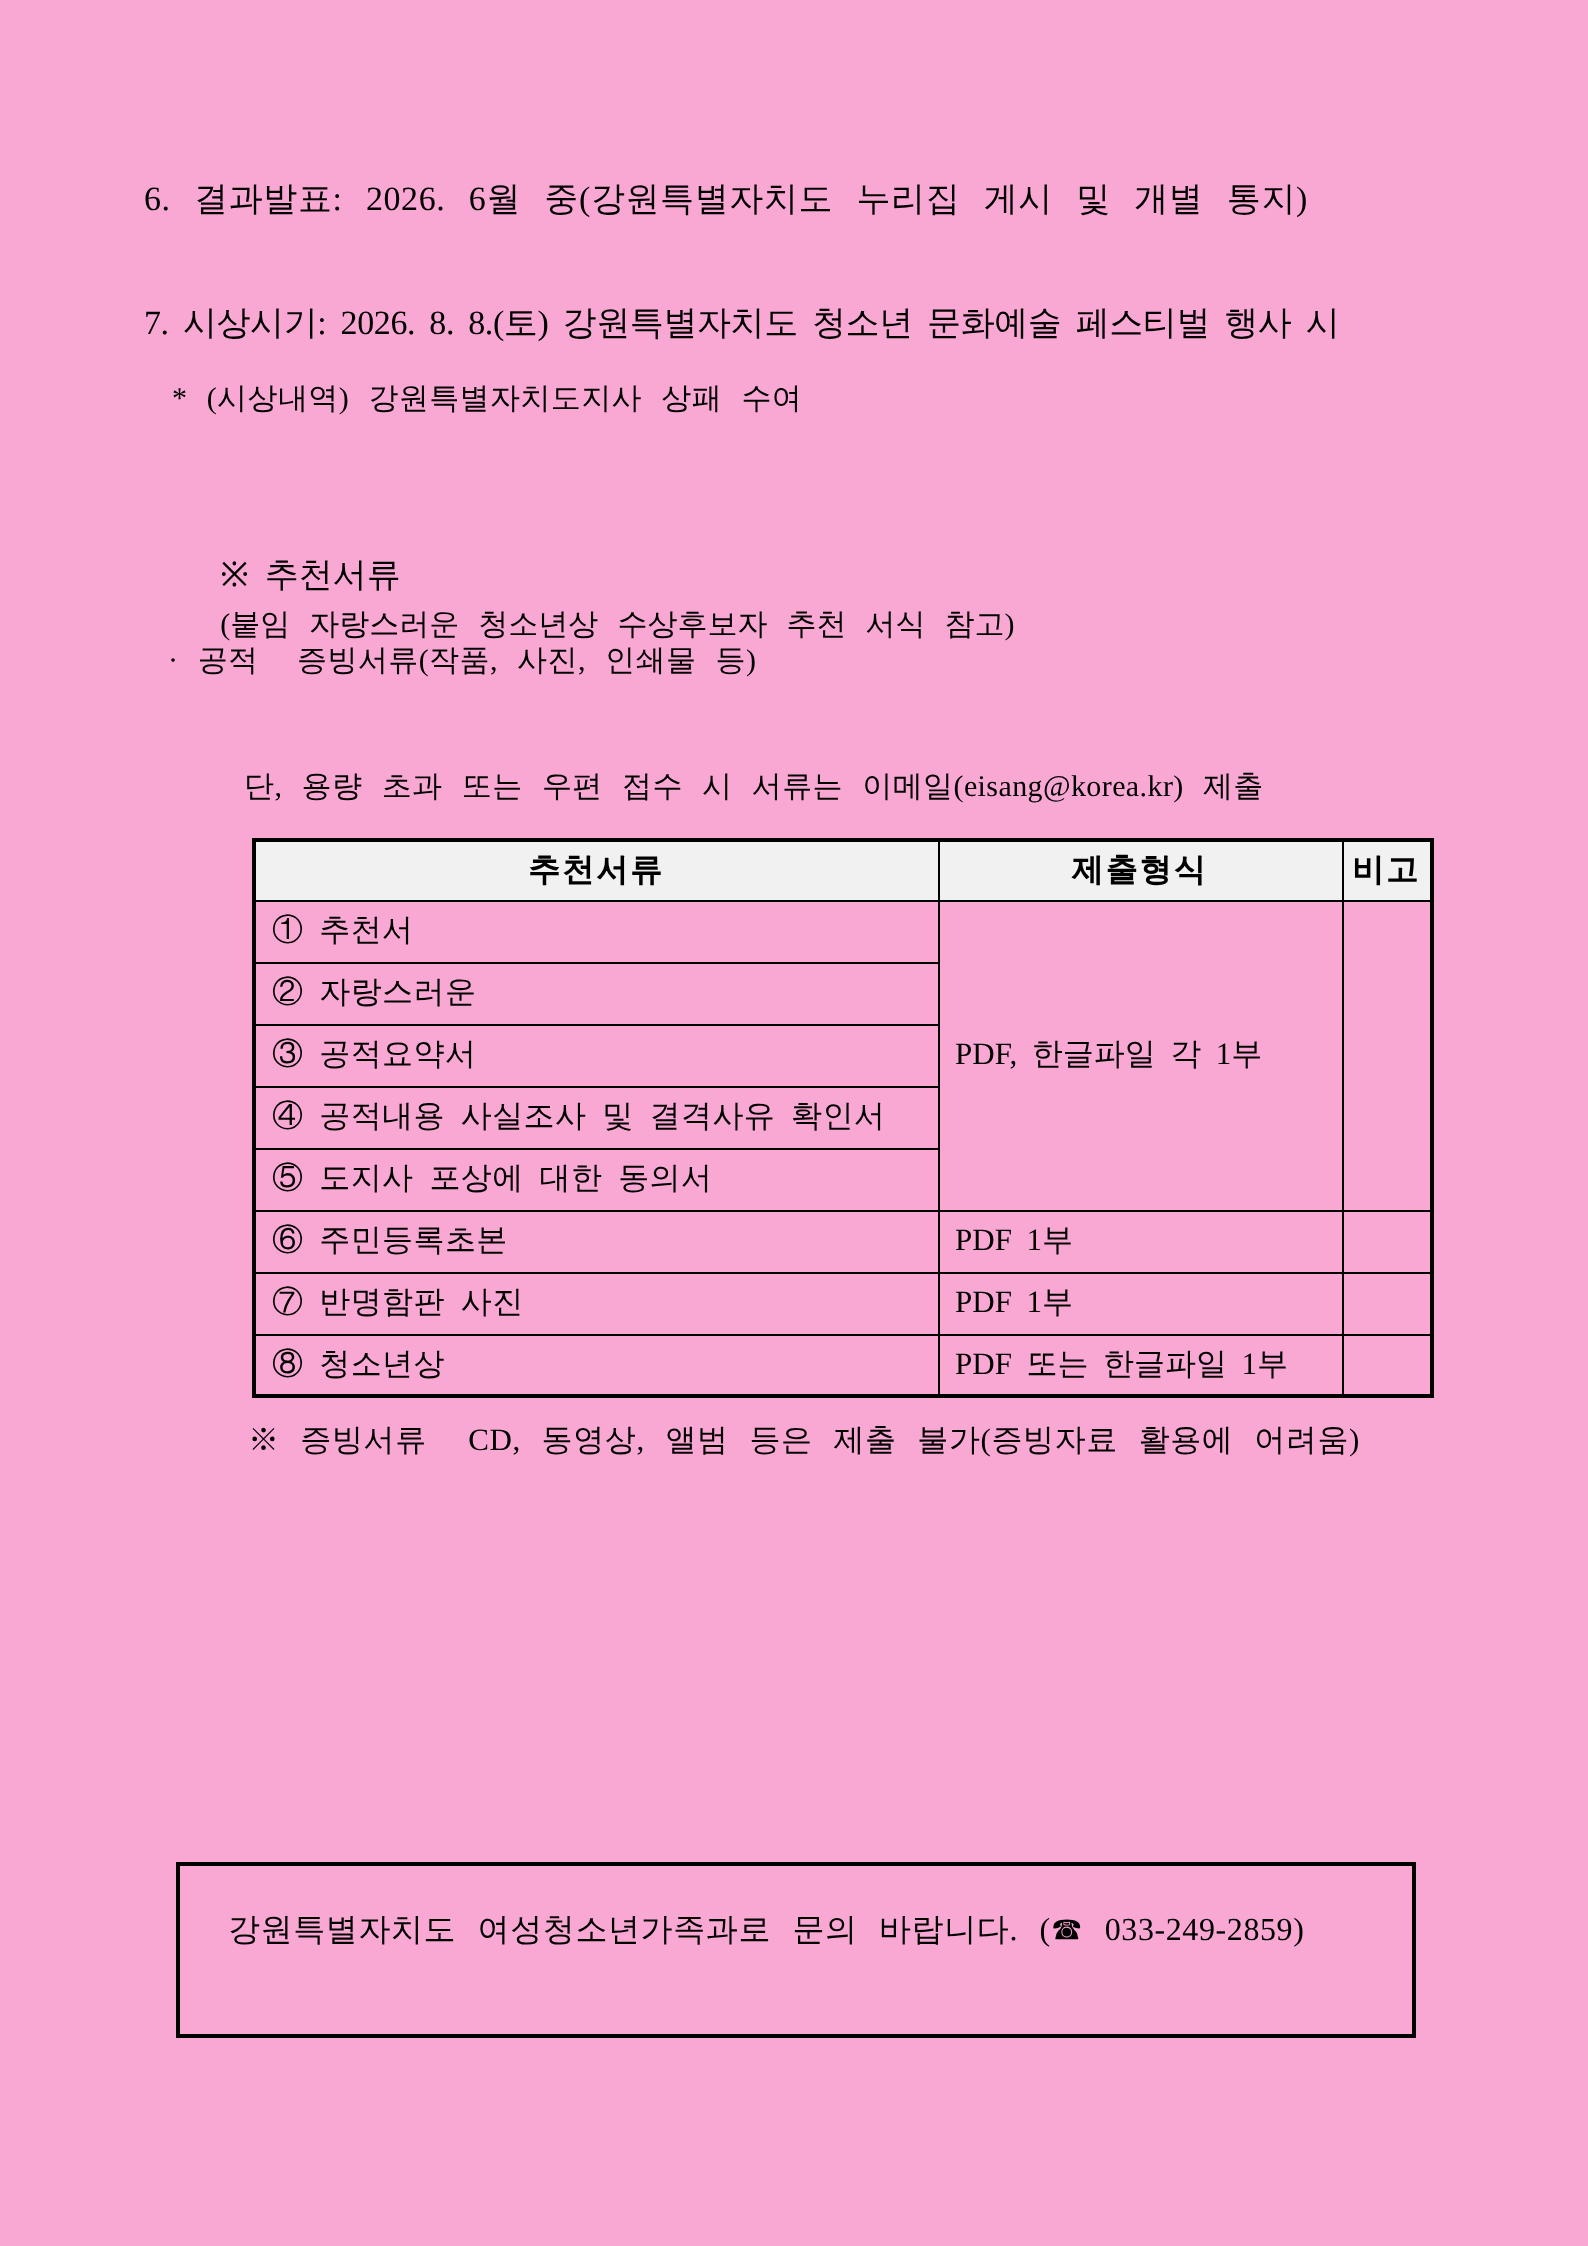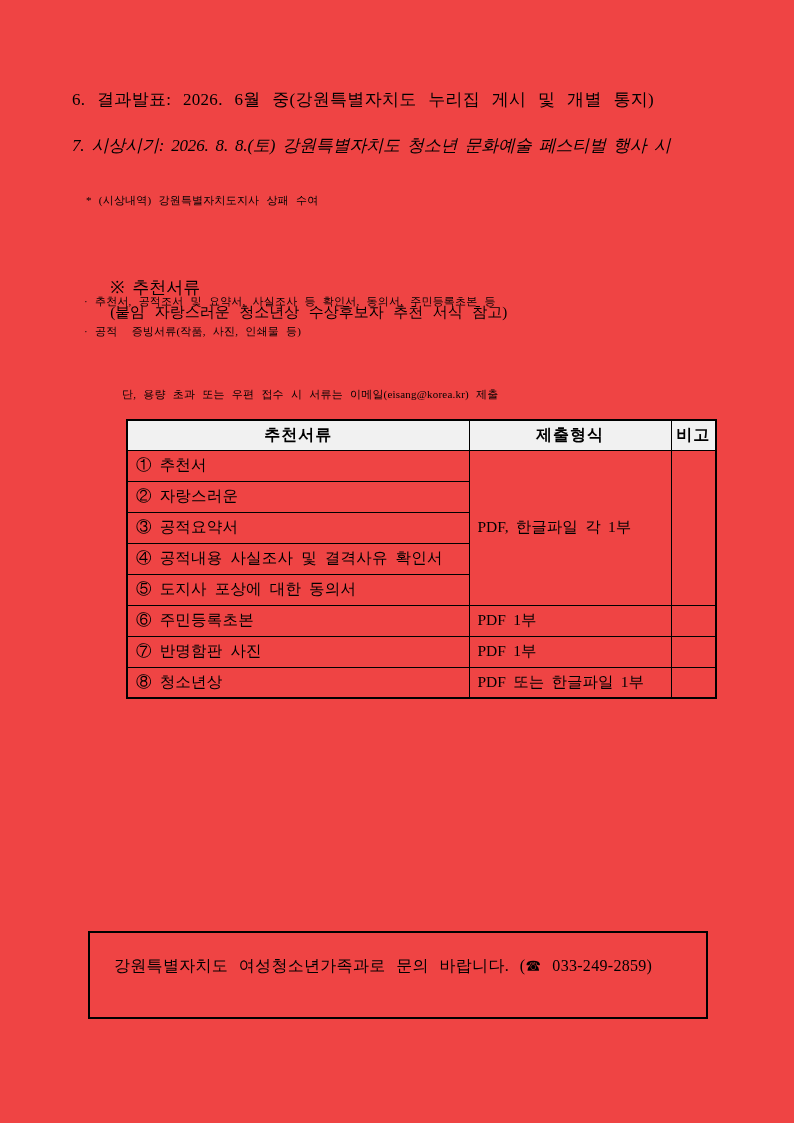--- a/index.html
+++ b/index.html
@@ -2,35 +2,35 @@
 <html style="--table-header-bg: #f1f1f1;"><head>
 <meta charset="utf-8">
 <style>
   * { margin: 0; padding: 0; box-sizing: border-box; }
   html, body { background: #e8e8e8; }
   .page {
     position: relative;
     width: 794px;
     height: 1123px;
     margin: 0 auto;
-    background: #ef4444;
+    background: #f9a8d4;
     font-family: "Liberation Serif", "DejaVu Serif", serif;
     color: #000000;
     overflow: hidden;
   }
   .abs { position: absolute; white-space: pre-wrap; }
   .doc-line {
     font-size: 17px;
     line-height: 24px;
     word-spacing: 0.42em;
     letter-spacing: 0.3px;
   }
   .doc-line.tight { word-spacing: 0.18em; letter-spacing: -0.2px; }
   .sub-line {
-    font-size: 11px;
+    font-size: 15px;
     line-height: 22px;
     word-spacing: 0.38em;
     letter-spacing: 0.2px;
   }
   .heading-line { font-size: 17px; line-height: 24px; word-spacing: 0.34em; }
   .heading-line .paren { font-size: 15px; }
   .heading-line .marker { margin-right: 8px; }
 
   table.docs {
     position: absolute;
@@ -83,30 +83,29 @@
     white-space: pre-wrap;
   }
 </style>
 </head>
 <body>
 
 <div class="page">
 
   <div class="abs doc-line" style="left:72px; top:88px; width:660px;">6. 결과발표: 2026. 6월 중(강원특별자치도 누리집 게시 및 개별 통지)</div>
 
-  <div class="abs doc-line tight" style="left:72px; top:134px; width:660px;font-style:italic;">7. 시상시기: 2026. 8. 8.(토) 강원특별자치도 청소년 문화예술 페스티벌 행사 시</div>
+  <div class="abs doc-line tight" style="left:72px; top:150px; width:660px;">7. 시상시기: 2026. 8. 8.(토) 강원특별자치도 청소년 문화예술 페스티벌 행사 시</div>
 
   <div class="abs sub-line" style="left:86px; top:189px; width:620px;">* (시상내역) 강원특별자치도지사 상패 수여</div>
 
   <div class="abs heading-line" style="left:70px; top:252px; width:680px;">
     <span class="marker">※</span><span>추천서류</span>
     <span class="paren">(붙임 자랑스러운 청소년상 수상후보자 추천 서식 참고)</span>
   </div>
 
-  <div class="abs sub-line" style="left:84px; top:290px; width:650px;">· 추천서, 공적조서 및 요약서, 사실조사 등 확인서, 동의서, 주민등록초본 등</div>
 
   <div class="abs sub-line" style="left:84px; top:320px; width:650px;">· 공적  증빙서류(작품, 사진, 인쇄물 등)</div>
 
 
   <div class="abs sub-line" style="left:122px; top:383px; width:620px;">단, 용량 초과 또는 우편 접수 시 서류는 이메일(eisang@korea.kr) 제출</div>
 
   <table class="docs">
     <colgroup>
       <col style="width:342px">
       <col style="width:202px">
@@ -148,18 +147,19 @@
         <td class="note"></td>
       </tr>
       <tr>
         <td class="doc">⑧ 청소년상</td>
         <td class="fmt">PDF 또는 한글파일 1부</td>
         <td class="note"></td>
       </tr>
     </tbody>
   </table>
 
+  <div class="abs note-line" style="left:124px; top:710px; width:620px;">※ 증빙서류  CD, 동영상, 앨범 등은 제출 불가(증빙자료 활용에 어려움)</div>
 
   <div class="contact-box">
     <div class="cline"><span>강원특별자치도 여성청소년가족과로 문의 바랍니다. (</span><span>☎</span><span> 033-249-2859</span><span>)</span></div>
   </div>
 
 </div>
 
 </body></html>

